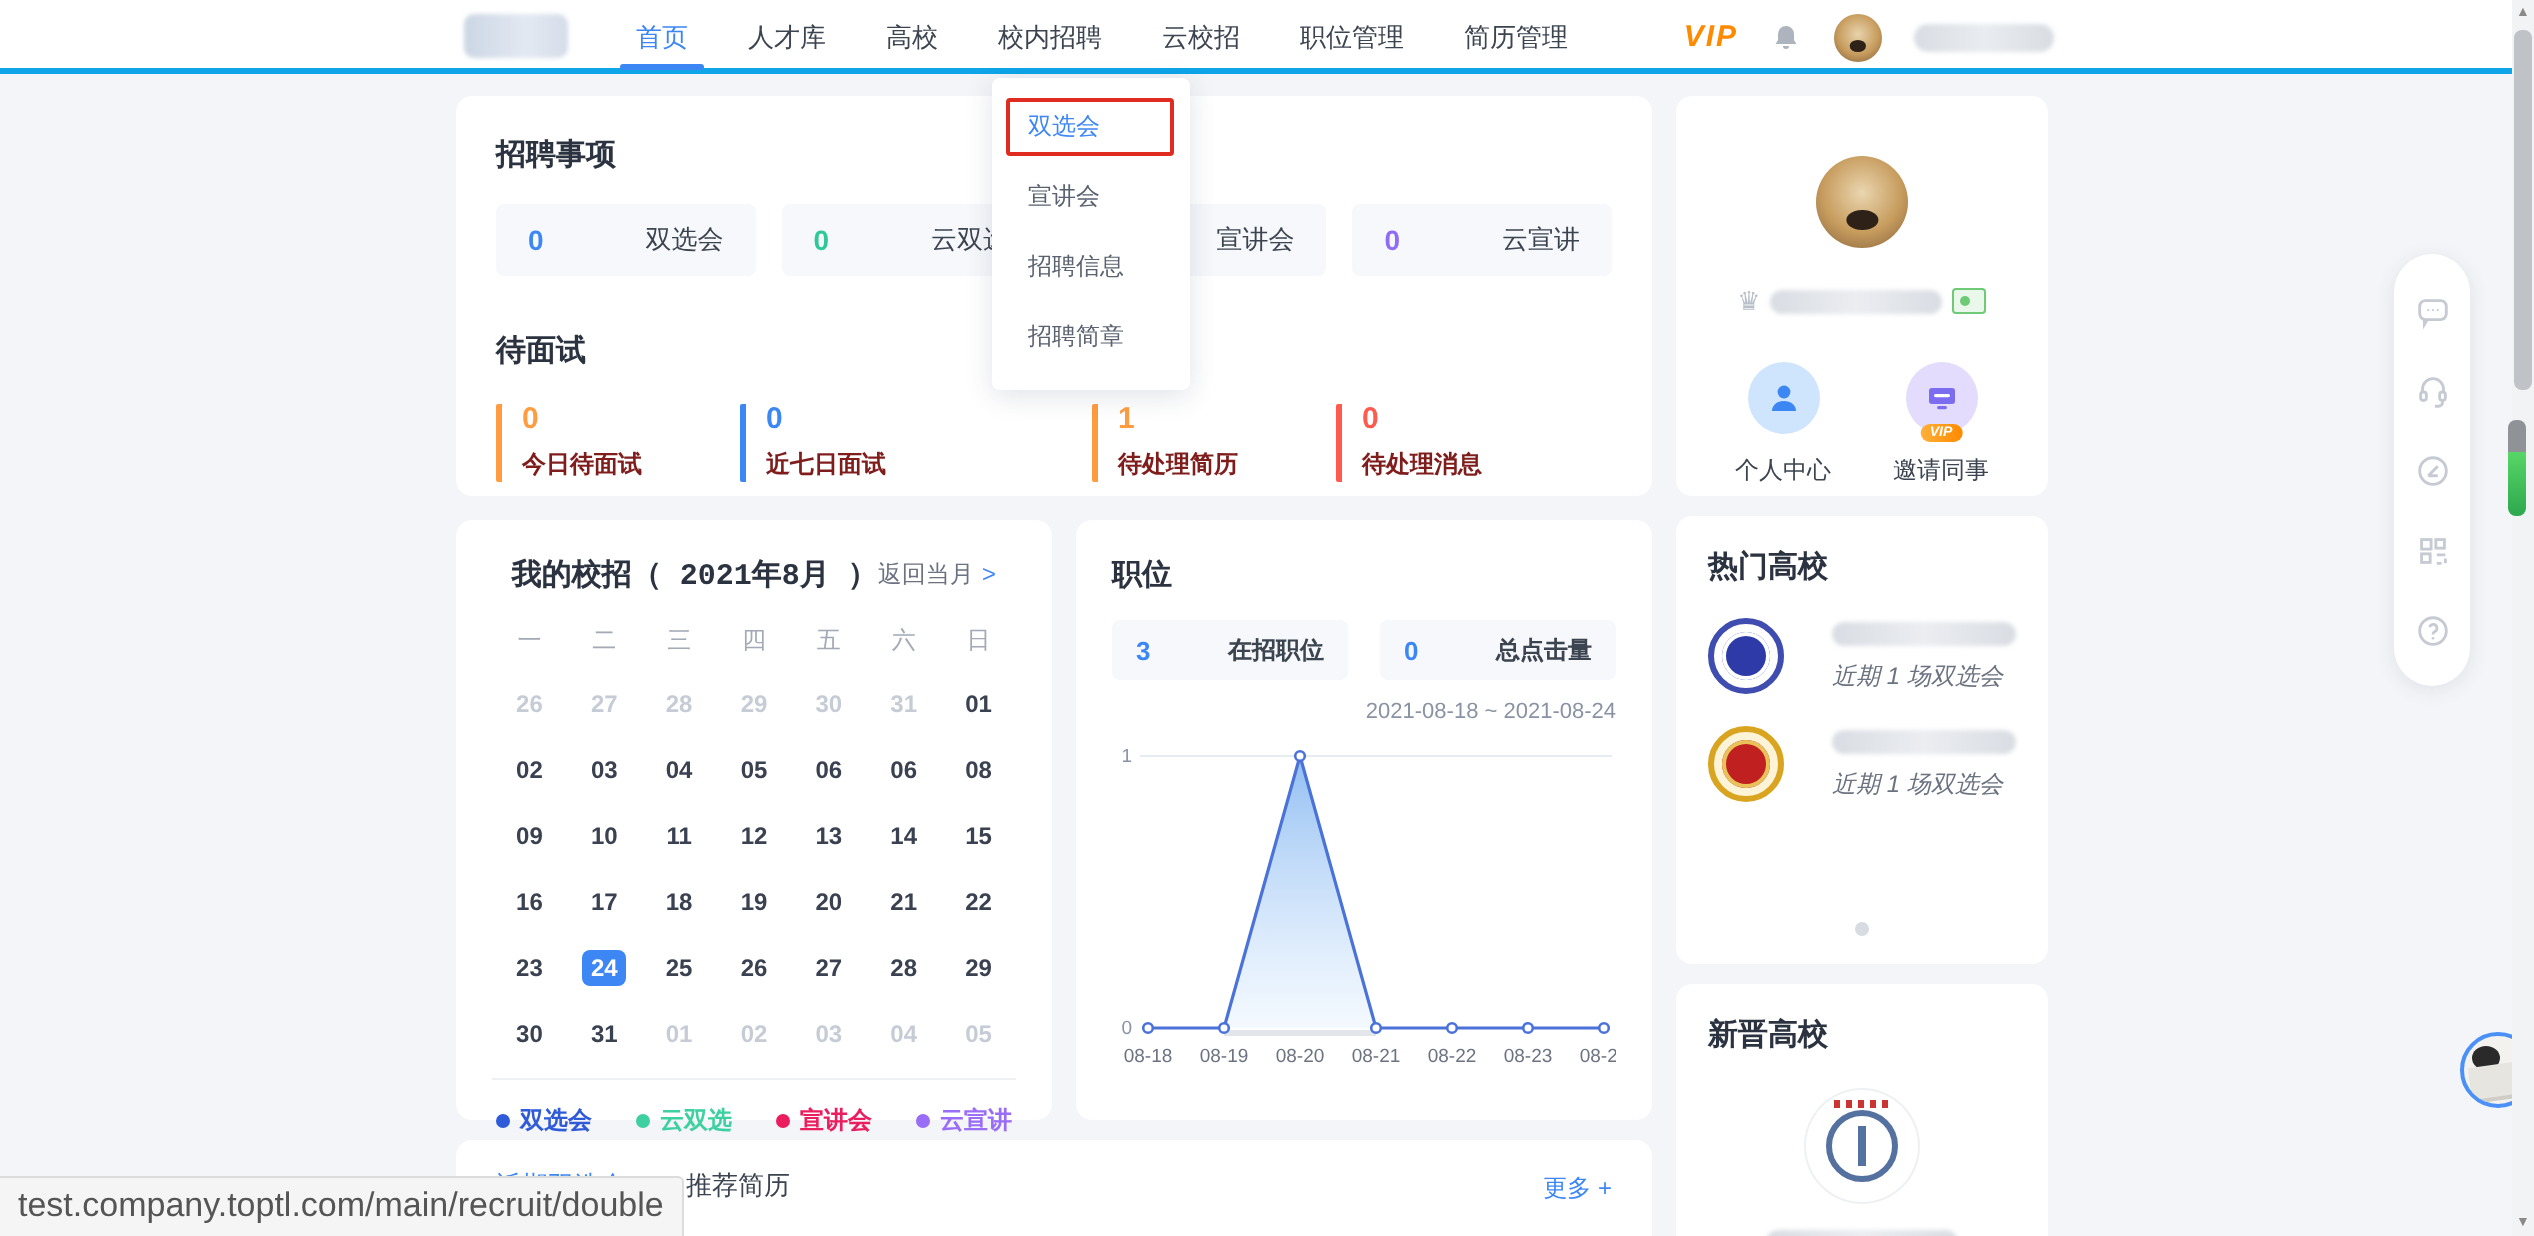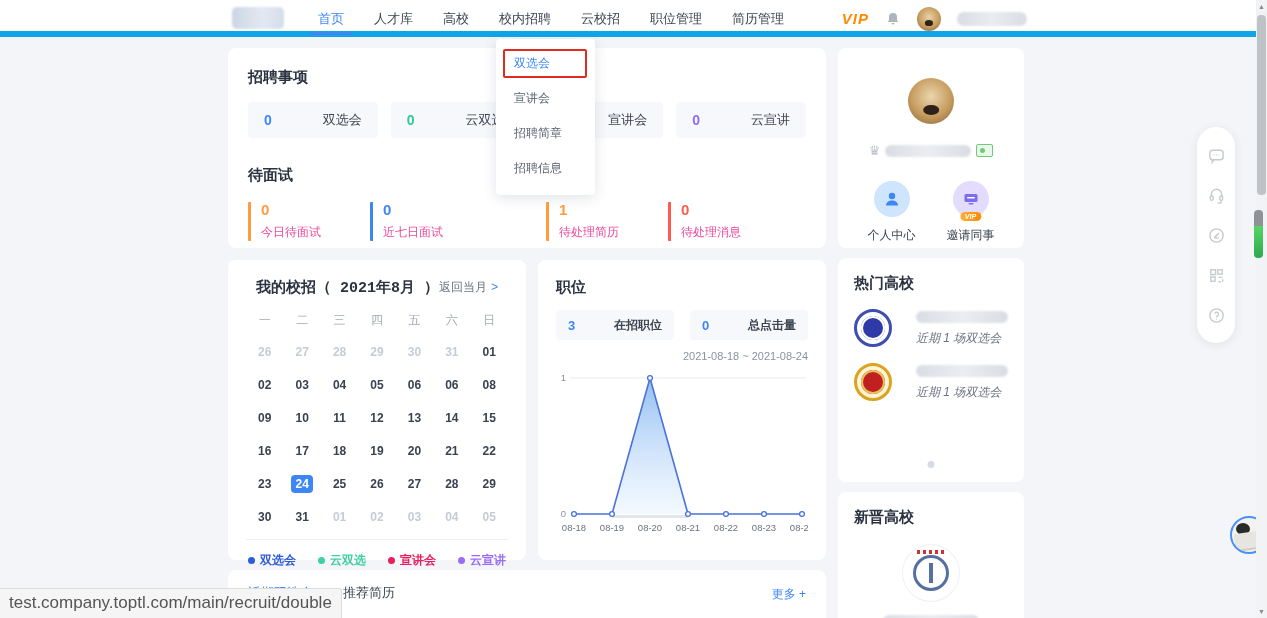--- a/index.html
+++ b/index.html
@@ -1,20 +1,20 @@
 <!DOCTYPE html>
 <html><head>
 <meta charset="utf-8">
 <style>
   * { margin:0; padding:0; box-sizing:border-box; }
   html,body { width:1267px; height:618px; overflow:hidden; }
   body { font-family:"Liberation Sans","DejaVu Sans",sans-serif; background:#f3f5f8; position:relative; }
 
   
-  .topnav { position:absolute; left:0; top:0; width:1267px; height:37px; background:#fff; border-bottom:6px solid #0ea5e9; z-index:30; }
+  .topnav { position:absolute; left:0; top:0; width:1267px; height:37px; background:#fff; border-bottom:3px solid #0ea5e9; z-index:30; }
   .logo-blob { position:absolute; left:232px; top:7px; width:52px; height:22px; border-radius:5px;
     background:linear-gradient(90deg,#ccd6e4,#e3e9f2 60%,#d5dde9); filter:blur(1px); }
   .nav-menu { position:absolute; left:318px; top:0; height:37px; display:flex; gap:30px; align-items:center; }
   .nav-item { font-size:13px; color:#3c4450; cursor:pointer; position:relative; height:37px; line-height:37px; white-space:nowrap; }
   .nav-item.active { color:#3d87f5; }
   .nav-item.active::after { content:""; position:absolute; left:-8px; right:-8px; bottom:2px; height:3px; border-radius:2px; background:#3d87f5; }
   .nav-right { position:absolute; right:240px; top:0; height:37px; display:flex; align-items:center; gap:16px; }
   .vip-logo { font-size:15px; font-weight:bold; font-style:italic; color:#ff8a00; letter-spacing:1px; }
   .bell { width:16px; height:16px; }
   .avatar-sm { width:24px; height:24px; border-radius:50%;
@@ -38,21 +38,21 @@
   #card-recruit { left:228px; top:48px; width:598px; height:200px; padding:20px; }
   .chip-row { display:flex; gap:13px; margin-top:15px; }
   .chip { flex:1; height:36px; background:#f6f8fb; border-radius:4px; display:flex; align-items:center; justify-content:space-between; padding:0 16px; }
   .chip .num { font-size:14px; font-weight:bold; }
   .chip .lbl { font-size:13px; color:#3c4450; }
   .duo-section { position:absolute; top:118px; }
   .duo-title { font-size:15px; font-weight:bold; color:#2b3240; }
   .stat-items { display:flex; gap:40px; margin-top:17px; }
   .stat-item { border-left:3px solid; padding-left:10px; min-width:82px; border-radius:1px; }
   .stat-item .num { font-size:15px; font-weight:bold; line-height:1.1; }
-  .stat-item .lbl { font-size:12px; color:#ec4899; margin-top:5px; font-weight:normal; white-space:nowrap; }
+  .stat-item .lbl { font-size:12px; color:#7f1d1d; margin-top:5px; font-weight:bold; white-space:nowrap; }
 
   
   #card-calendar { left:228px; top:260px; width:298px; height:300px; padding:18px; }
   .cal-head { display:flex; align-items:center; justify-content:center;font-family:Liberation Mono, monospace; }
   .cal-back { font-size:12px; color:#6b7280; cursor:pointer; }
   .cal-back .arrow { color:#3d87f5; margin-left:4px; }
   .cal-week { display:grid; grid-template-columns:repeat(7,1fr); margin-top:15px; }
   .cal-week span { font-size:12px; color:#a3aab6; text-align:center; }
   .cal-grid { display:grid; grid-template-columns:repeat(7,1fr); grid-auto-rows:33px; margin-top:6px; align-items:center; }
   .day { font-size:12px; font-weight:bold; color:#3a4150; text-align:center; cursor:pointer; }
@@ -170,22 +170,22 @@
         </svg>
     </span>
     <span class="avatar-sm"></span>
     <span class="name-blob"></span>
   </div>
 </div>
 
 <div class="dropdown" id="dropdown">
     <div class="dd-item hl"><span>双选会</span><span class="redbox"></span></div>
     <div class="dd-item"><span>宣讲会</span></div>
+    <div class="dd-item"><span>招聘信息</span></div>
     <div class="dd-item"><span>招聘简章</span></div>
-    <div class="dd-item"><span>招聘信息</span></div>
   </div>
 
 <div class="card" id="card-recruit">
   <div class="card-title">招聘事项</div>
   <div class="chip-row" id="recruit-chips">
       <div class="chip">
         <span class="num" style="color: rgb(61, 135, 245);">0</span>
         <span class="lbl">双选会</span>
       </div>
       <div class="chip">

